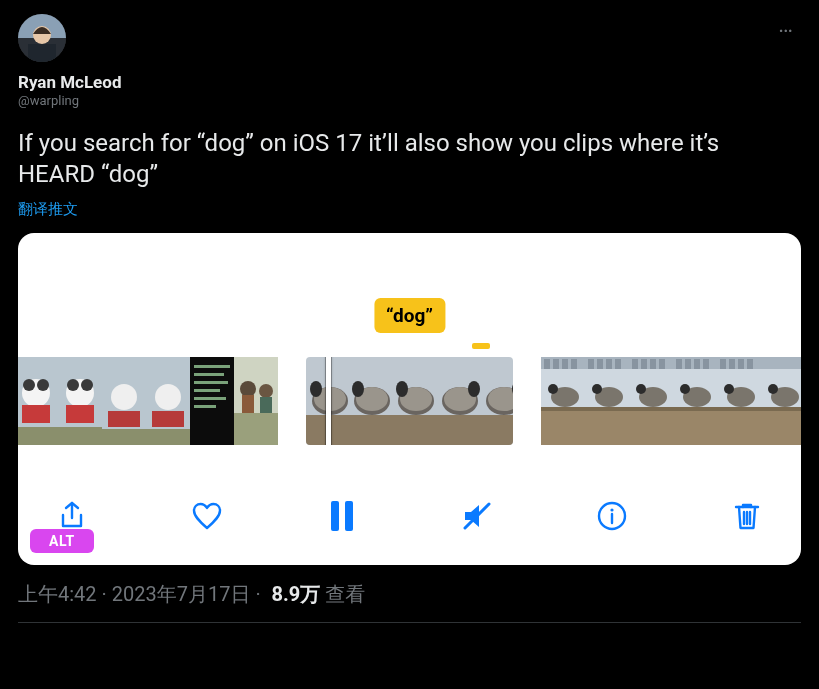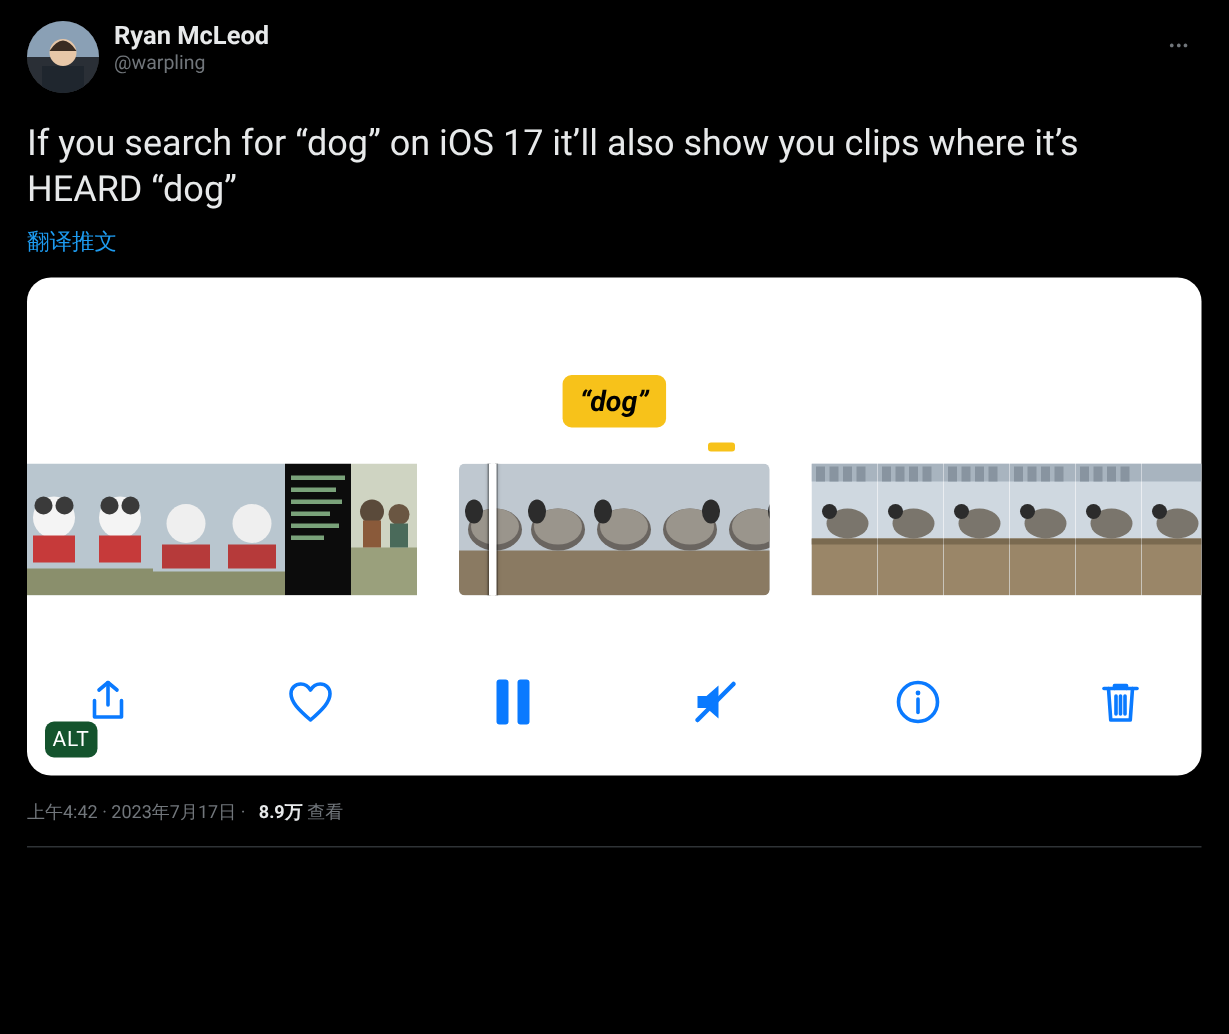--- a/index.html
+++ b/index.html
@@ -15,20 +15,21 @@
     padding: 14px 18px 0 18px;
   }
   .header {
     display: flex;
     align-items: flex-start;
     justify-content: space-between;
   }
   .user {
     display: flex;
     gap: 10px;
+    flex-direction: column;
   }
   .avatar {
     width: 48px;
     height: 48px;
     border-radius: 50%;
     overflow: hidden;
     flex-shrink: 0;
     background: #333;
   }
   .avatar svg { width: 100%; height: 100%; display: block; }
@@ -59,21 +60,21 @@
     width: 100%;
     height: 332px;
   }
   .media-inner {
     position: relative;
     width: 100%;
     height: 100%;
     display: flex;
     flex-direction: column;
   }
-  .white-top { height: 94px; position: relative; font-style: italic; }
+  .white-top { height: 94px; position: relative; }
   .tag-chip {
     position: absolute;
     left: 50%;
     transform: translateX(-50%);
     bottom: -6px;
     background: #f7c21a;
     color: #000;
     font-weight: 700;
     font-size: 19px;
     padding: 6px 12px;
@@ -138,32 +139,32 @@
     justify-content: center;
     color: #0a7aff;
     cursor: pointer;
   }
   .ctrl svg { width: 32px; height: 32px; }
   .ctrl.pause svg { width: 30px; height: 34px; }
   .alt-badge {
     position: absolute;
     left: 12px;
     bottom: 12px;
-    background: #14532d;
+    background: #d946ef;
     color: #fff;
-    font-weight: 400;
+    font-weight: 700;
     font-size: 14px;
-    padding: 4px 5px;
+    padding: 4px 19px;
     border-radius: 6px;
     letter-spacing: .5px;
     cursor: pointer;
   }
   .meta-row {
     margin-top: 16px;
-    font-size: 12px;
+    font-size: 20px;
     color: #71767b;
   }
   .meta-row .strong { color: #e7e9ea; font-weight: 700; margin-left: 6px; }
   .divider {
     border-top: 1px solid #2f3336;
     margin-top: 14px;
   }
   .stats-row {
     display: flex;
     gap: 22px;

